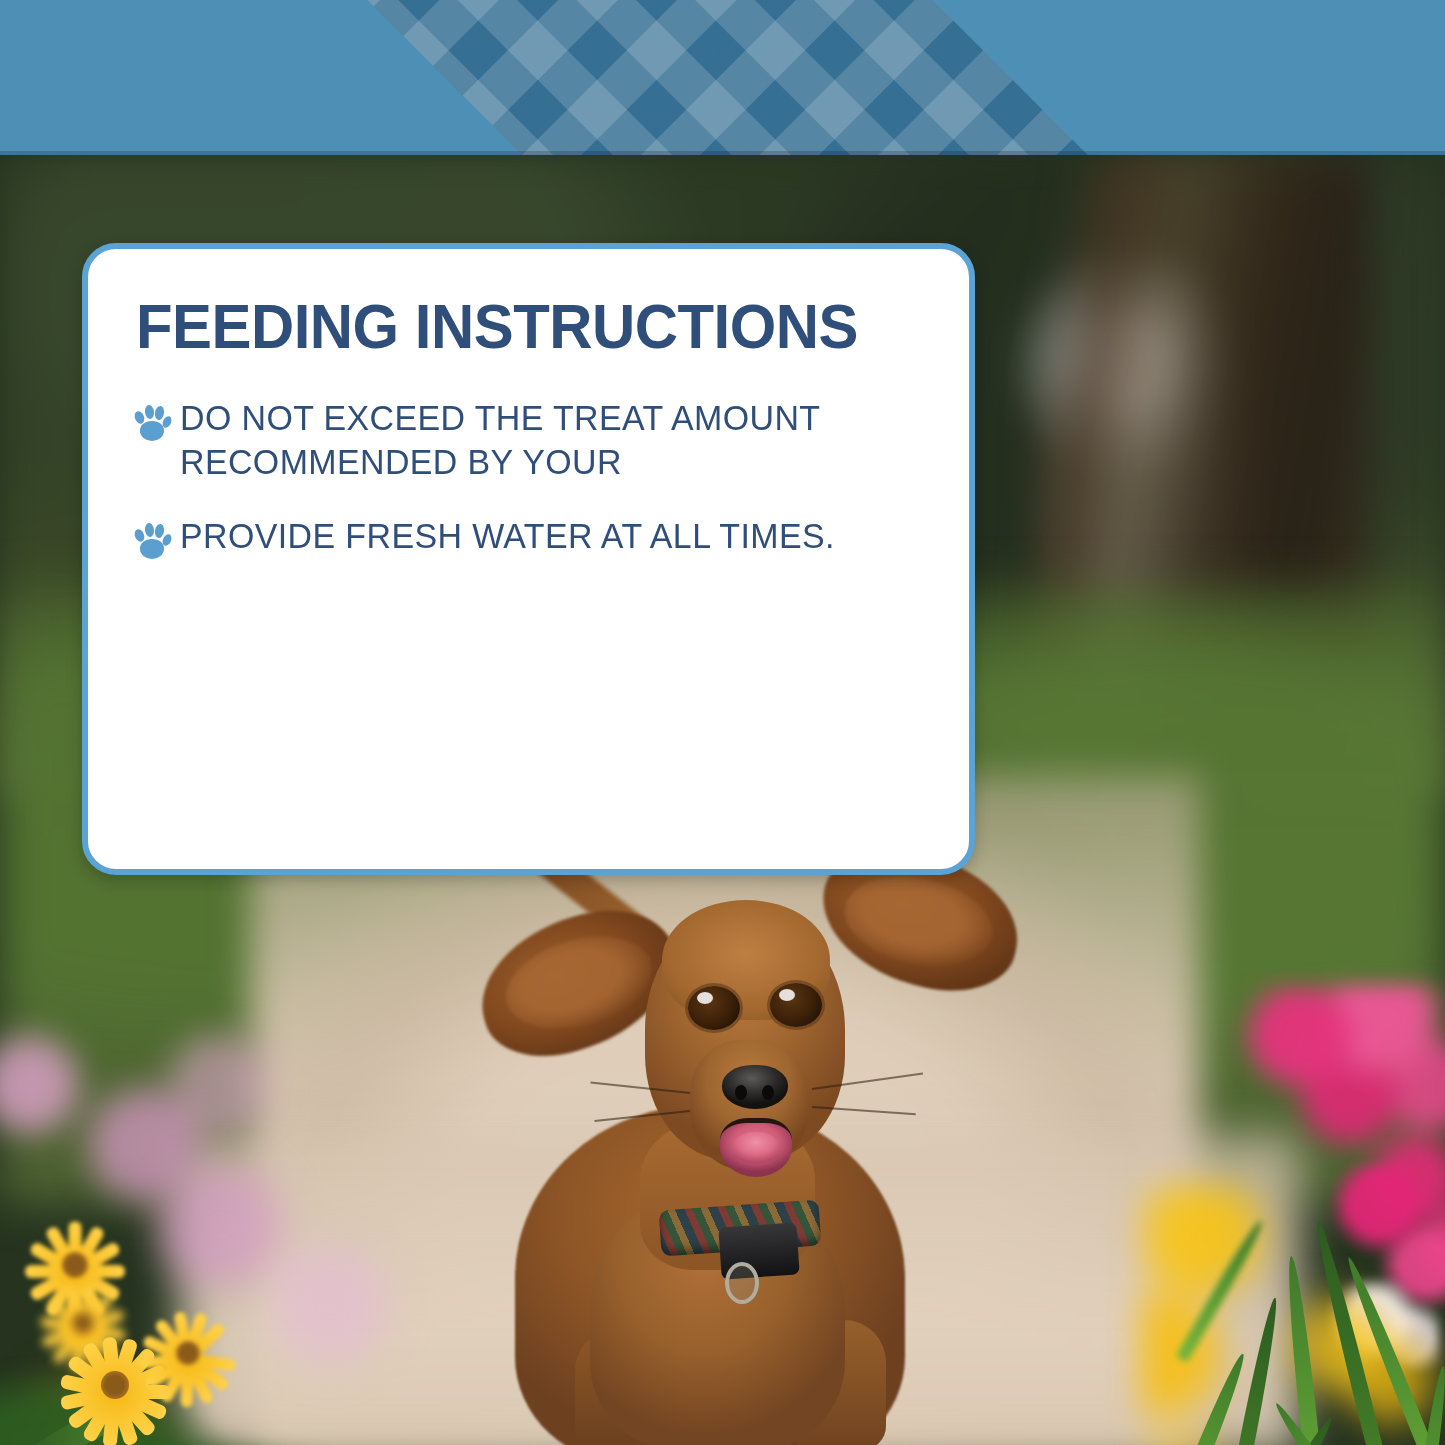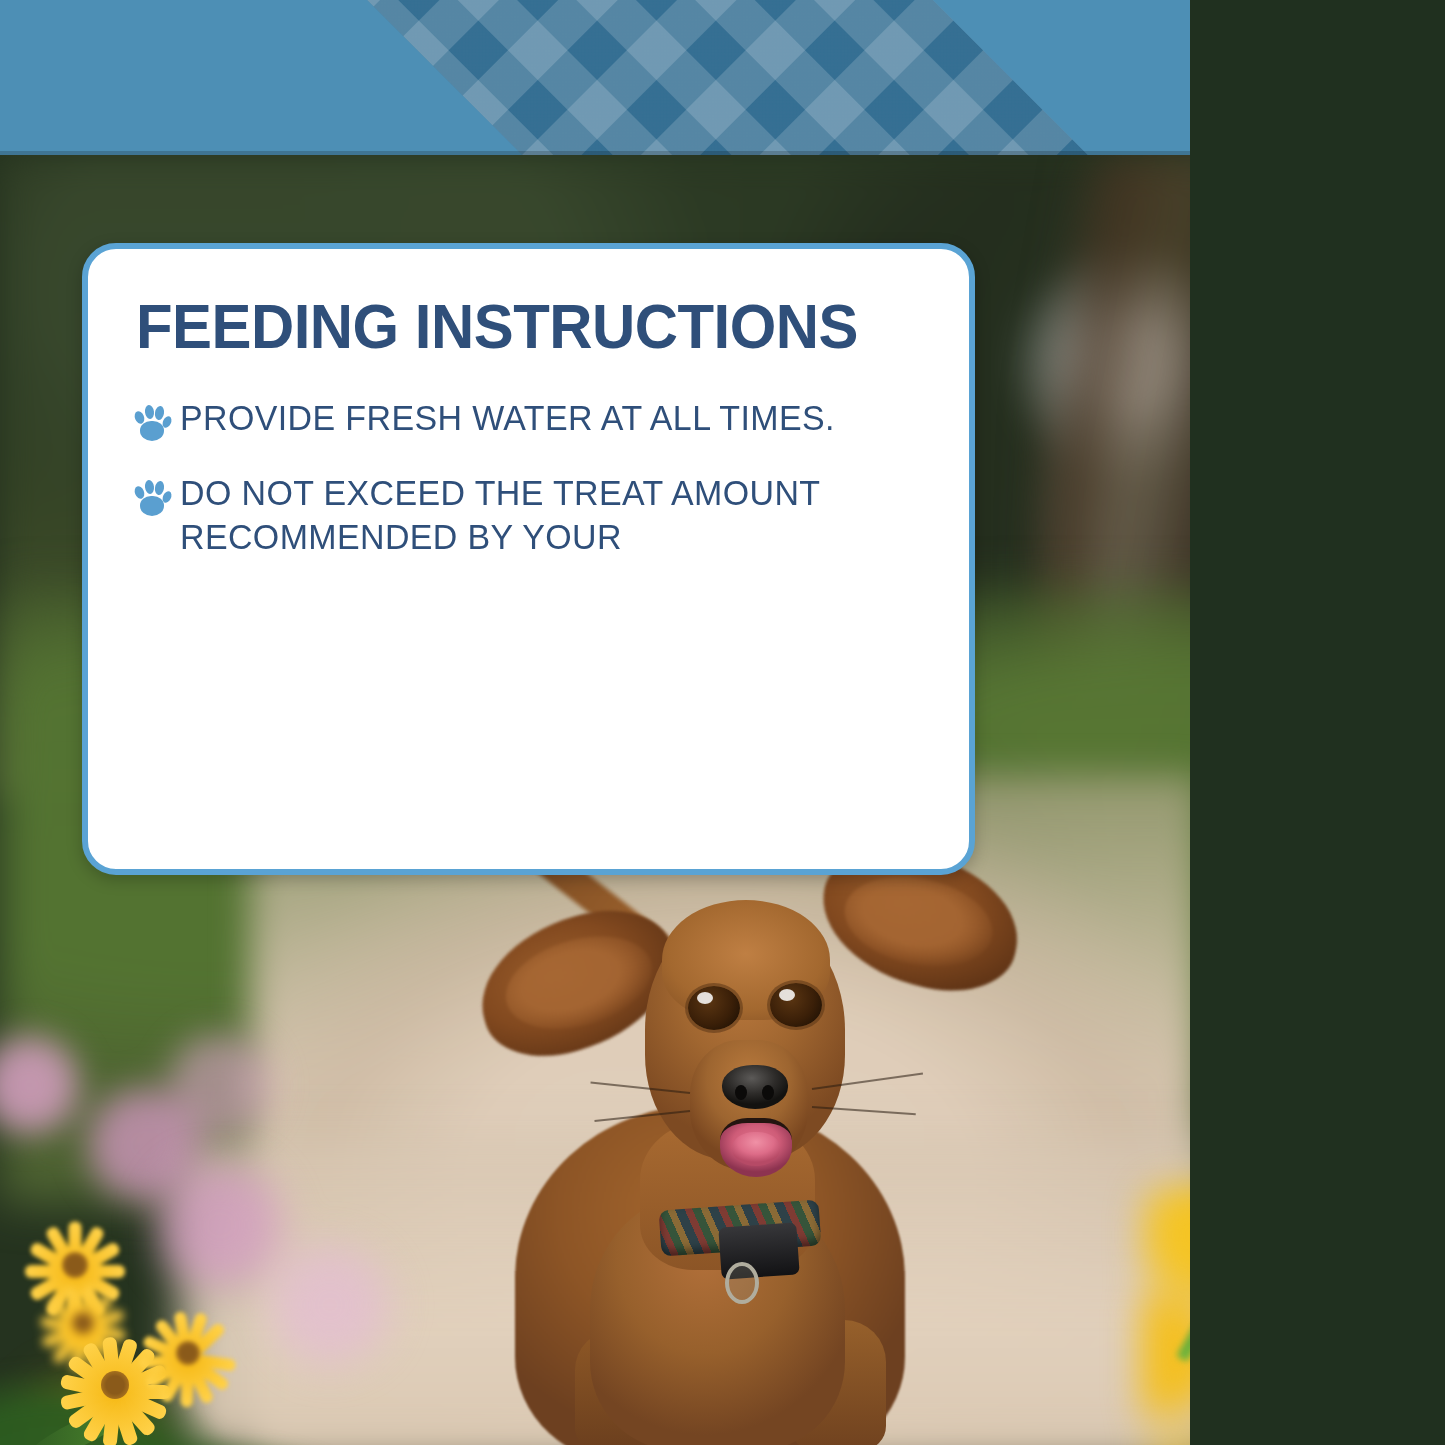--- a/index.html
+++ b/index.html
@@ -1,21 +1,21 @@
 <!DOCTYPE html>
 <html><head>
 <meta charset="utf-8">
 <style>
   html,body{margin:0;padding:0;}
   body{
     width:1445px;height:1445px;overflow:hidden;
     font-family:"Liberation Sans","DejaVu Sans",sans-serif;
     background:#20301f;
   }
-  .canvas{position:relative;width:1190px;height:1445px;overflow:hidden;}
+  .canvas{position:relative;width:1445px;height:1445px;overflow:hidden;}
 
   
   .photo{position:absolute;left:0;top:155px;width:1445px;height:1290px;overflow:hidden;background:#25331f;}
 
   
   .bg-canopy{
     position:absolute;left:0;top:0;width:1445px;height:640px;
     background:
       radial-gradient(circle at 1130px 210px, rgba(222,226,228,.92) 0 38px, rgba(200,206,208,.55) 70px, rgba(160,168,166,0) 120px),
       radial-gradient(ellipse 150px 330px at 1155px 360px, rgba(215,220,222,.40) 0 40%, rgba(160,168,166,0) 80%),
@@ -453,28 +453,28 @@
 
     <ul class="list">
       <li class="item">
         <span class="paw">
           <span class="t1"></span>
             <span class="t2"></span>
             <span class="t3"></span>
             <span class="t4"></span>
             <span class="pad"></span>
         </span>
-        <span class="txt">PROVIDE FRESH WATER AT ALL TIMES.</span>
+        <span class="txt">DO NOT EXCEED THE TREAT AMOUNT RECOMMENDED BY YOUR</span>
       </li>
       <li class="item">
         <span class="paw">
           <span class="t1"></span>
             <span class="t2"></span>
             <span class="t3"></span>
             <span class="t4"></span>
             <span class="pad"></span>
         </span>
-        <span class="txt">DO NOT EXCEED THE TREAT AMOUNT RECOMMENDED BY YOUR</span>
+        <span class="txt">PROVIDE FRESH WATER AT ALL TIMES.</span>
       </li>
     </ul>
   </div>
 
 </div>
 
 </body></html>

